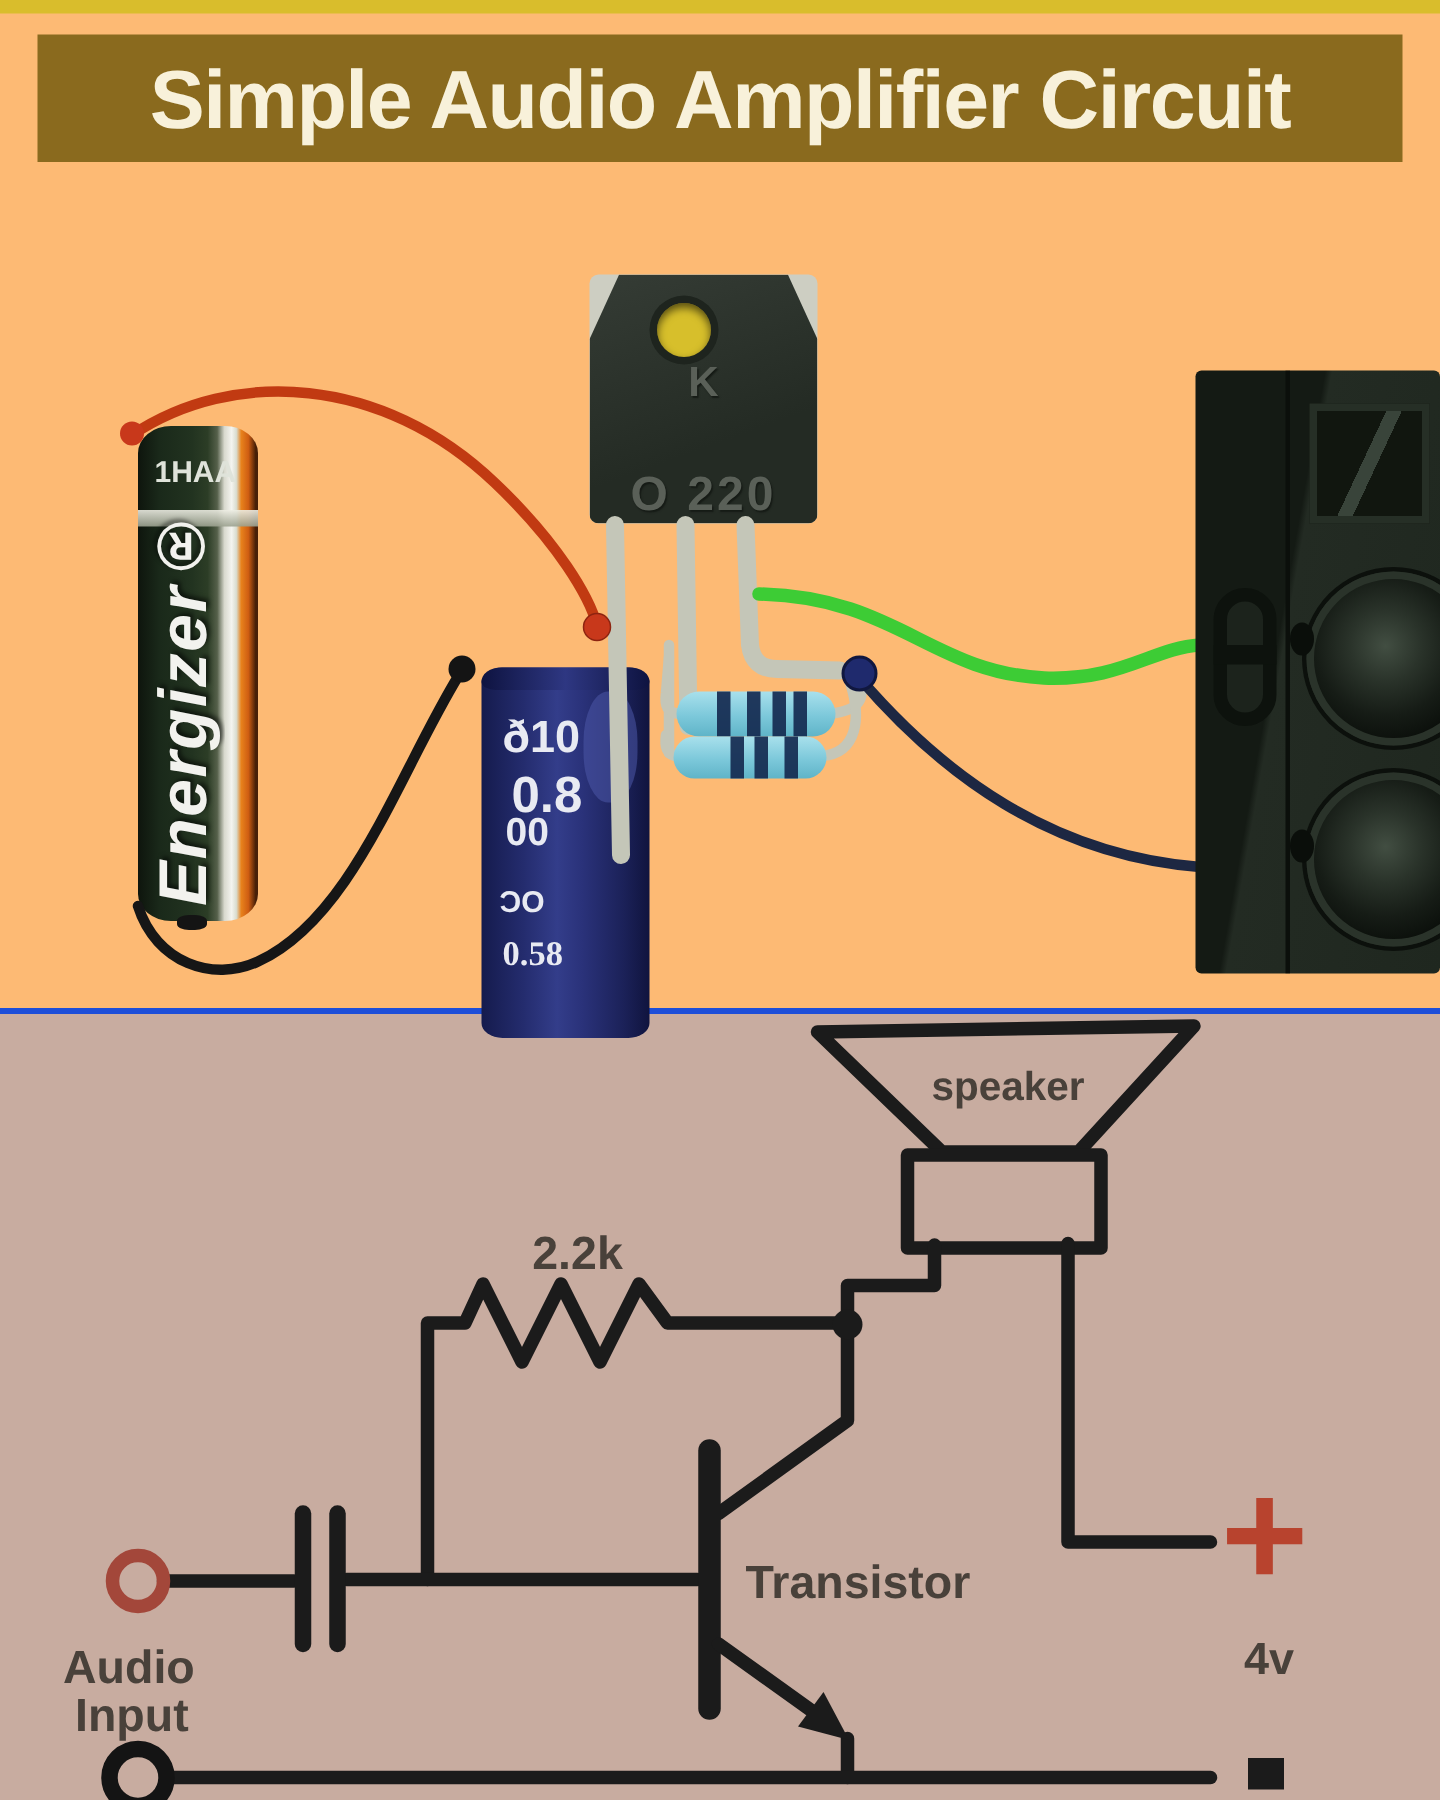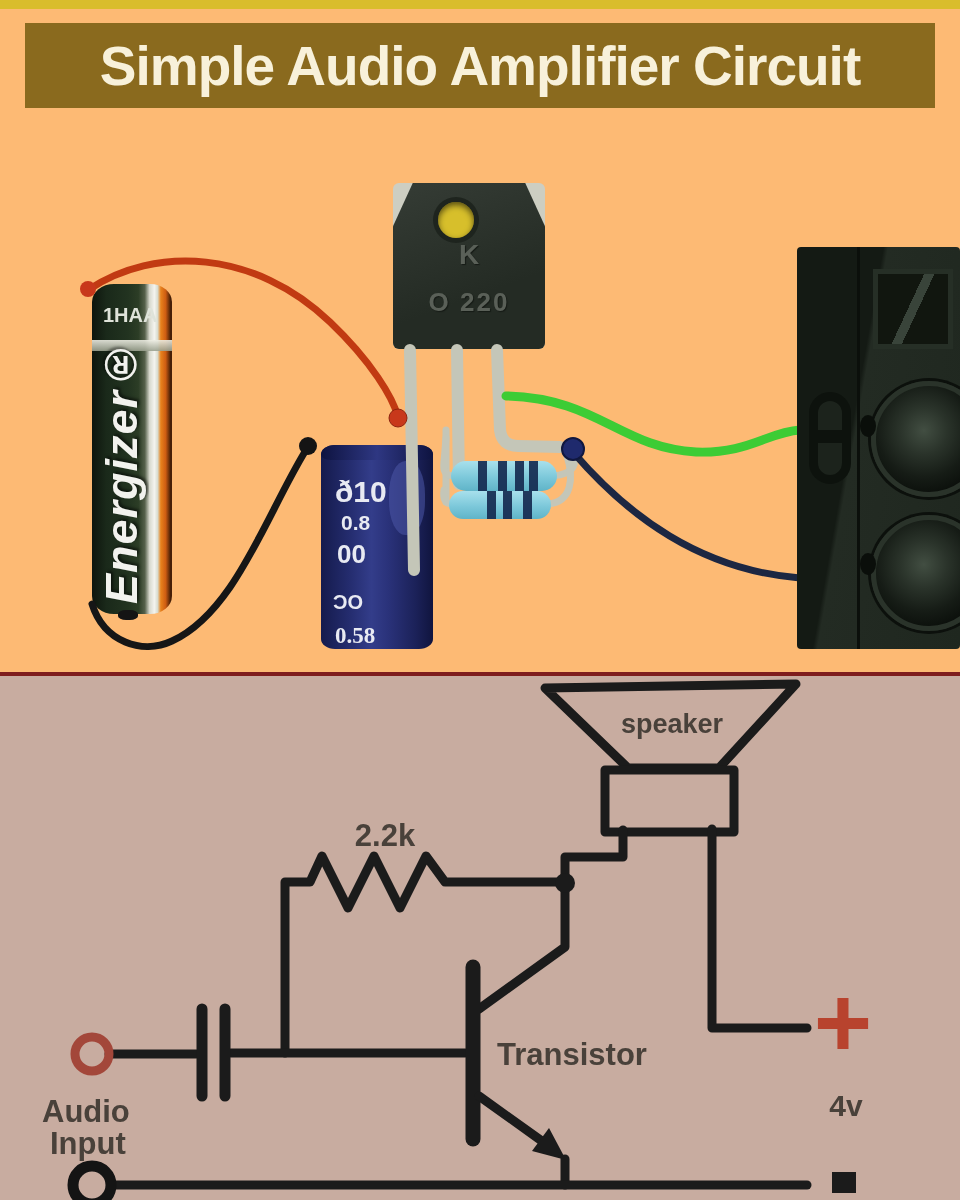--- a/index.html
+++ b/index.html
@@ -28,31 +28,31 @@
   .transistor{position:absolute;left:393px;top:183px;width:152px;height:166px;}
   .tr-metal{position:absolute;inset:0;background:#cdcec2;border-radius:6px;}
   .tr-body{position:absolute;inset:0;background:linear-gradient(160deg,#353c35,#242b24 65%);
            clip-path:polygon(0% 26%,13% 0%,87% 0%,100% 26%,100% 100%,0% 100%);border-radius:6px;}
   .tr-hole{position:absolute;left:45px;top:19px;width:36px;height:36px;border-radius:50%;
            background:#d7bf2b;box-shadow:inset 0 3px 6px rgba(0,0,0,.6),0 0 0 5px #1e241e;}
   .tr-text{position:absolute;left:0;right:0;text-align:center;color:#5a6058;
            text-shadow:1px 1px 1px #161b16;font-weight:bold;}
   .tr-k{top:56px;font-size:28px;}
   .tr-pn{top:86px;font-size:31px;letter-spacing:4px;}
-  .tr-sub{top:104px;font-size:26px;letter-spacing:2px;}
-  
-  .capacitor{position:absolute;left:321px;top:445px;width:112px;height:204px;border-radius:14px/10px;
+  .tr-sub{top:128px;font-size:32px;letter-spacing:2px;}
+  
+  .capacitor{position:absolute;left:321px;top:445px;width:112px;height:247px;border-radius:14px/10px;
     background:linear-gradient(90deg,#151b4d 0%,#242c6e 25%,#333d8a 45%,#2a327a 60%,#1b2158 85%,#10143e 100%);}
   .cap-rim{position:absolute;left:0;right:0;top:0;height:15px;border-radius:14px 14px 10px 10px/10px 10px 6px 6px;
            background:linear-gradient(90deg,#0e1340,#2e3782 50%,#0e1340);}
   .cap-gloss{position:absolute;right:8px;top:16px;width:36px;height:74px;border-radius:45%;
              background:#4d58a8;opacity:.55;}
   .cap-line{position:absolute;left:14px;color:#e8eaf2;font-weight:bold;}
   .cap-l1{top:30px;font-size:30px;}
-  .cap-l2{top:66px;font-size:21px;left:20px;}
+  .cap-l2{top:66px;font-size:34px;left:20px;}
   .cap-l3{top:94px;font-size:26px;left:16px;}
   .cap-l4{top:146px;font-size:20px;left:12px;}
   .cap-l5{top:178px;font-size:23px;font-family:Liberation Serif, serif;}
   
   .resistor{position:absolute;border-radius:16px;
     background:linear-gradient(180deg,#a8e0ec 0%,#7cc8da 55%,#5fb4c8 100%);}
   .res1{left:451px;top:461px;width:106px;height:30px;}
   .res2{left:449px;top:491px;width:102px;height:28px;}
   .res-band{position:absolute;top:0;bottom:0;width:9px;background:#152a50;opacity:.92;}
   
@@ -69,21 +69,21 @@
     background:radial-gradient(circle at 45% 42%,#424e42 0%,#2a332a 28%,#161c16 55%,#0a0e0a 78%,#222a22 82%);}
   .spk-w1{left:74px;top:134px;}
   .spk-w2{left:74px;top:268px;}
   .spk-port{position:absolute;width:16px;height:22px;border-radius:50%;background:#0a0e0a;}
   .spk-p1{left:63px;top:168px;}
   .spk-p2{left:63px;top:306px;}
   
   .photo-svg{position:absolute;left:0;top:0;width:960px;height:672px;}
   
   .schematic{position:absolute;left:0;top:672px;width:960px;height:528px;background:#c8aca0;
-             border-top:4px solid #7f1d1d;}
+             border-top:4px solid #1d4ed8;}
   .schem-svg{position:absolute;left:0;top:0;width:960px;height:528px;}
   svg text{font-family:"Liberation Sans", sans-serif;font-weight:bold;}
   .z1{z-index:1;} .z2{z-index:2;} .z3{z-index:3;} .z4{z-index:4;} .z5{z-index:5;}
 </style>
 </head>
 <body>
 
 <div class="stage">
 
   <div class="photo">

